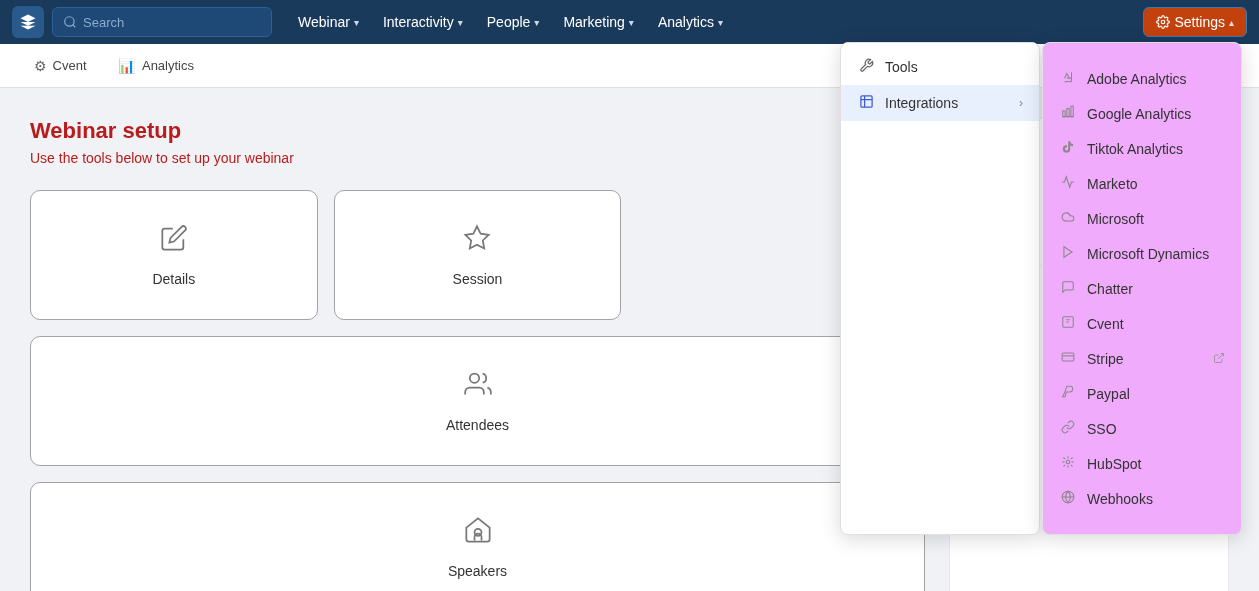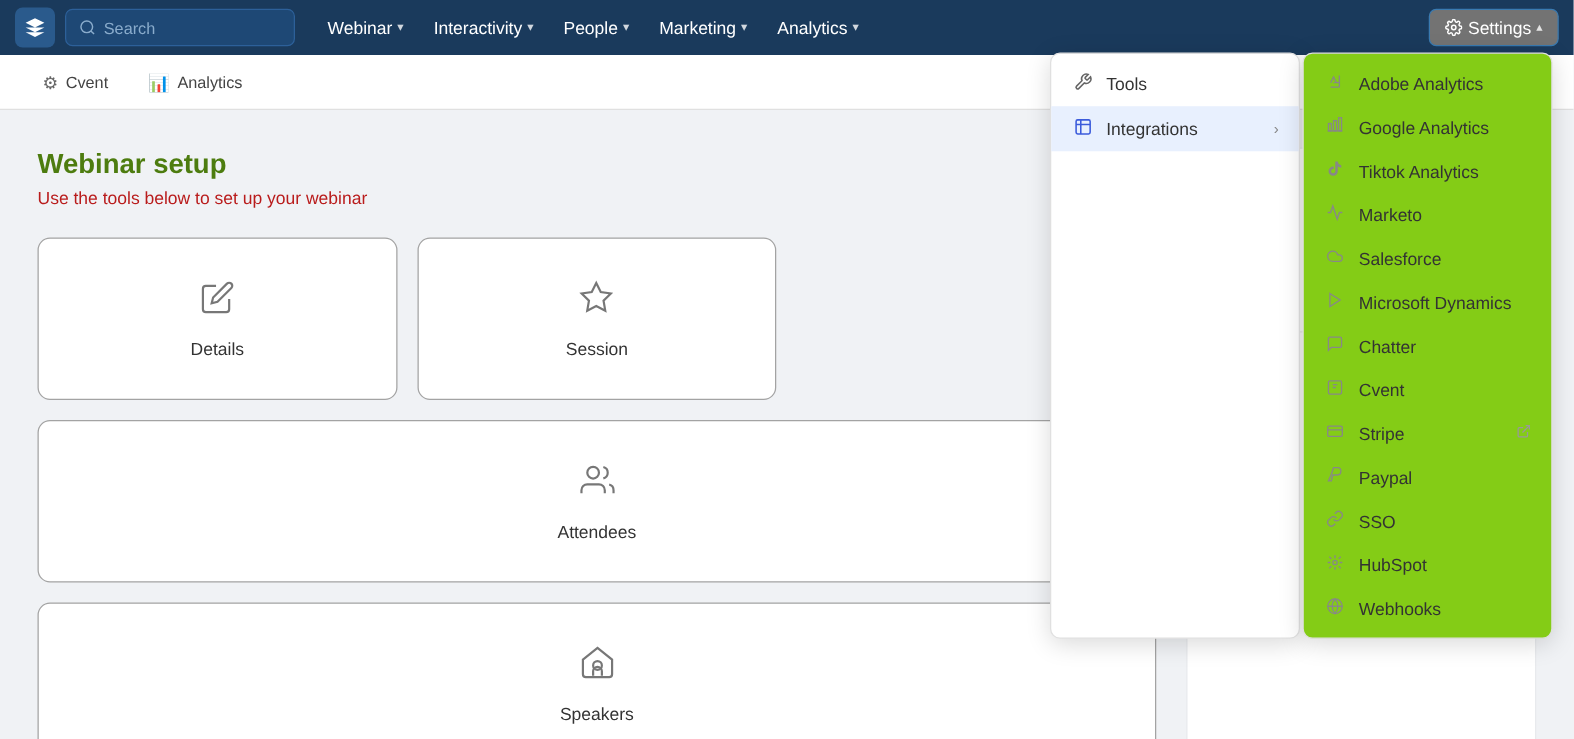--- a/index.html
+++ b/index.html
@@ -24,21 +24,21 @@
       color: white; font-size: 14px; font-weight: bold;
       flex-shrink: 0;
     }
     .search-box {
       display: flex; align-items: center;
       background: #1e4875;
       border: 1px solid #2d6099;
       border-radius: 6px;
       padding: 0 10px;
       height: 30px;
-      width: 184px;
+      width: 220px;
       gap: 6px;
     }
     .search-box input {
       background: none; border: none; outline: none;
       color: #8aaccc; font-size: 13px; width: 100%;
     }
     .search-box input::placeholder { color: #8aaccc; }
     .search-icon-svg { color: #8aaccc; flex-shrink: 0; }
 
     .nav-items {
@@ -48,21 +48,21 @@
     .nav-item {
       display: flex; align-items: center; gap: 4px;
       color: white; font-size: 14px; font-weight: 500;
       padding: 6px 10px; border-radius: 6px;
       cursor: pointer;
     }
     .nav-chevron { font-size: 10px; opacity: 0.8; }
 
     .settings-btn {
       display: flex; align-items: center; gap: 4px;
-      background: #737373; border: 1px solid #3a7ab0;
+      background: #c2410c; border: 1px solid #3a7ab0;
       color: white; font-size: 14px; font-weight: 500;
       padding: 6px 12px; border-radius: 6px;
       cursor: pointer; margin-left: auto;
     }
 
     
     .sub-nav {
       background: white;
       height: 44px;
       display: flex;
@@ -82,21 +82,21 @@
     .sub-nav-btn .icon { font-size: 14px; color: #666; }
 
     
     .main-content {
       display: flex;
       padding: 30px 30px;
       gap: 24px;
       position: relative;
     }
     .left-panel { flex: 1; }
-    .page-title { font-size: 22px; font-weight: 700; color: #4d7c0f; margin-bottom: 6px; }
+    .page-title { font-size: 22px; font-weight: 700; color: #b91c1c; margin-bottom: 6px; }
     .page-subtitle { font-size: 14px; color: #b91c1c; margin-bottom: 24px; }
 
     .grid-cards {
       display: grid;
       grid-template-columns: repeat(3, 1fr);
       gap: 16px;
     }
     .card {
       background: white;
       border-radius: 10px;
@@ -147,25 +147,25 @@
       padding: 9px 16px;
       font-size: 14px; color: #333;
       cursor: pointer;
     }
     .dropdown-item.highlighted { background: #e8f0fe; }
     .dropdown-item .item-icon { font-size: 14px; color: #555; width: 18px; display: inline-block; text-align: center; }
     .dropdown-item .arrow { margin-left: auto; color: #888; font-size: 12px; }
 
     
     .sub-dropdown {
-      background: #84cc16;
+      background: #f0abfc;
       border-radius: 8px;
       box-shadow: 0 4px 20px rgba(0,0,0,0.15);
       min-width: 200px;
-      padding: 6px 0;
+      padding: 18px 0;
       border: 1px solid #e0e0e0;
       margin-left: 2px;
     }
     .sub-dropdown-item {
       display: flex; align-items: center; gap: 10px;
       padding: 9px 16px;
       font-size: 14px; color: #333;
       cursor: pointer;
       position: relative;
     }
@@ -375,21 +375,21 @@
         </svg>
       </span>
       <span>Marketo</span>
     </div>
     <div class="sub-dropdown-item">
       <span class="item-icon">
         <svg width="14" height="14" viewBox="0 0 24 24" fill="none" stroke="#888" stroke-width="1.8">
           <path d="M17.5 19H9a7 7 0 1 1 6.71-9h1.79a4.5 4.5 0 1 1 0 9z"></path>
         </svg>
       </span>
-      <span>Salesforce</span>
+      <span>Microsoft</span>
     </div>
     <div class="sub-dropdown-item">
       <span class="item-icon">
         <svg width="14" height="14" viewBox="0 0 24 24" fill="none" stroke="#888" stroke-width="1.8">
           <polygon points="5,3 19,12 5,21 5,3"></polygon>
         </svg>
       </span>
       <span>Microsoft Dynamics</span>
     </div>
     <div class="sub-dropdown-item">

